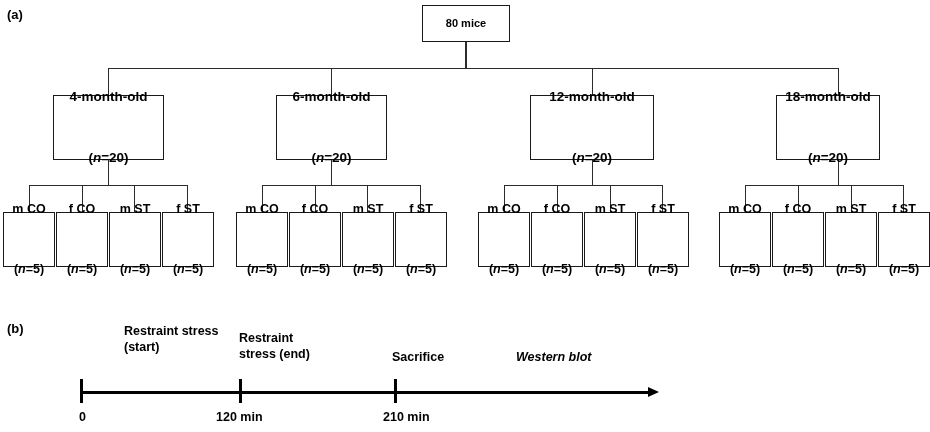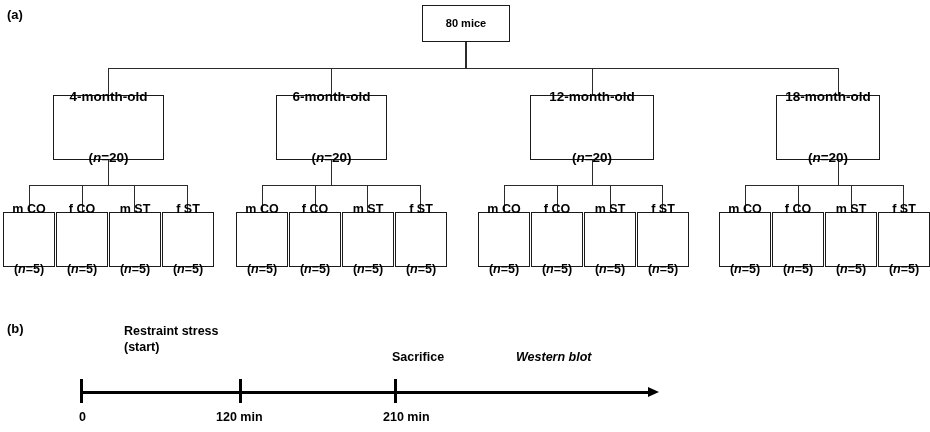--- a/index.html
+++ b/index.html
@@ -246,20 +246,22 @@
 
   <div class="tl-axis" style="left:81px; top:391px; width:569px;"></div>
   <div class="tl-arrow" style="left:648px; top:386.8px;"></div>
 
   <div class="tl-tick" style="left:80px;  top:379px; height:24px;"></div>
   <div class="tl-tick" style="left:239px; top:379px; height:24px;"></div>
   <div class="tl-tick" style="left:394px; top:379px; height:24px;"></div>
 
   <div class="tl-caption" style="left:80px;  top:324px;margin-left:44px;">Restraint stress
 (start)</div>
+  <div class="tl-caption" style="left:239px; top:331px;">Restraint
+stress (end)</div>
   <div class="tl-caption" style="left:392px; top:350px;">Sacrifice</div>
   <div class="tl-caption italic" style="left:516px; top:350px;">Western blot</div>
 
   <div class="tl-value" style="left:79px;  top:411px;">0</div>
   <div class="tl-value" style="left:216px; top:411px;">120 min</div>
   <div class="tl-value" style="left:383px; top:411px;">210 min</div>
 
 </div>
 
 </body></html>

